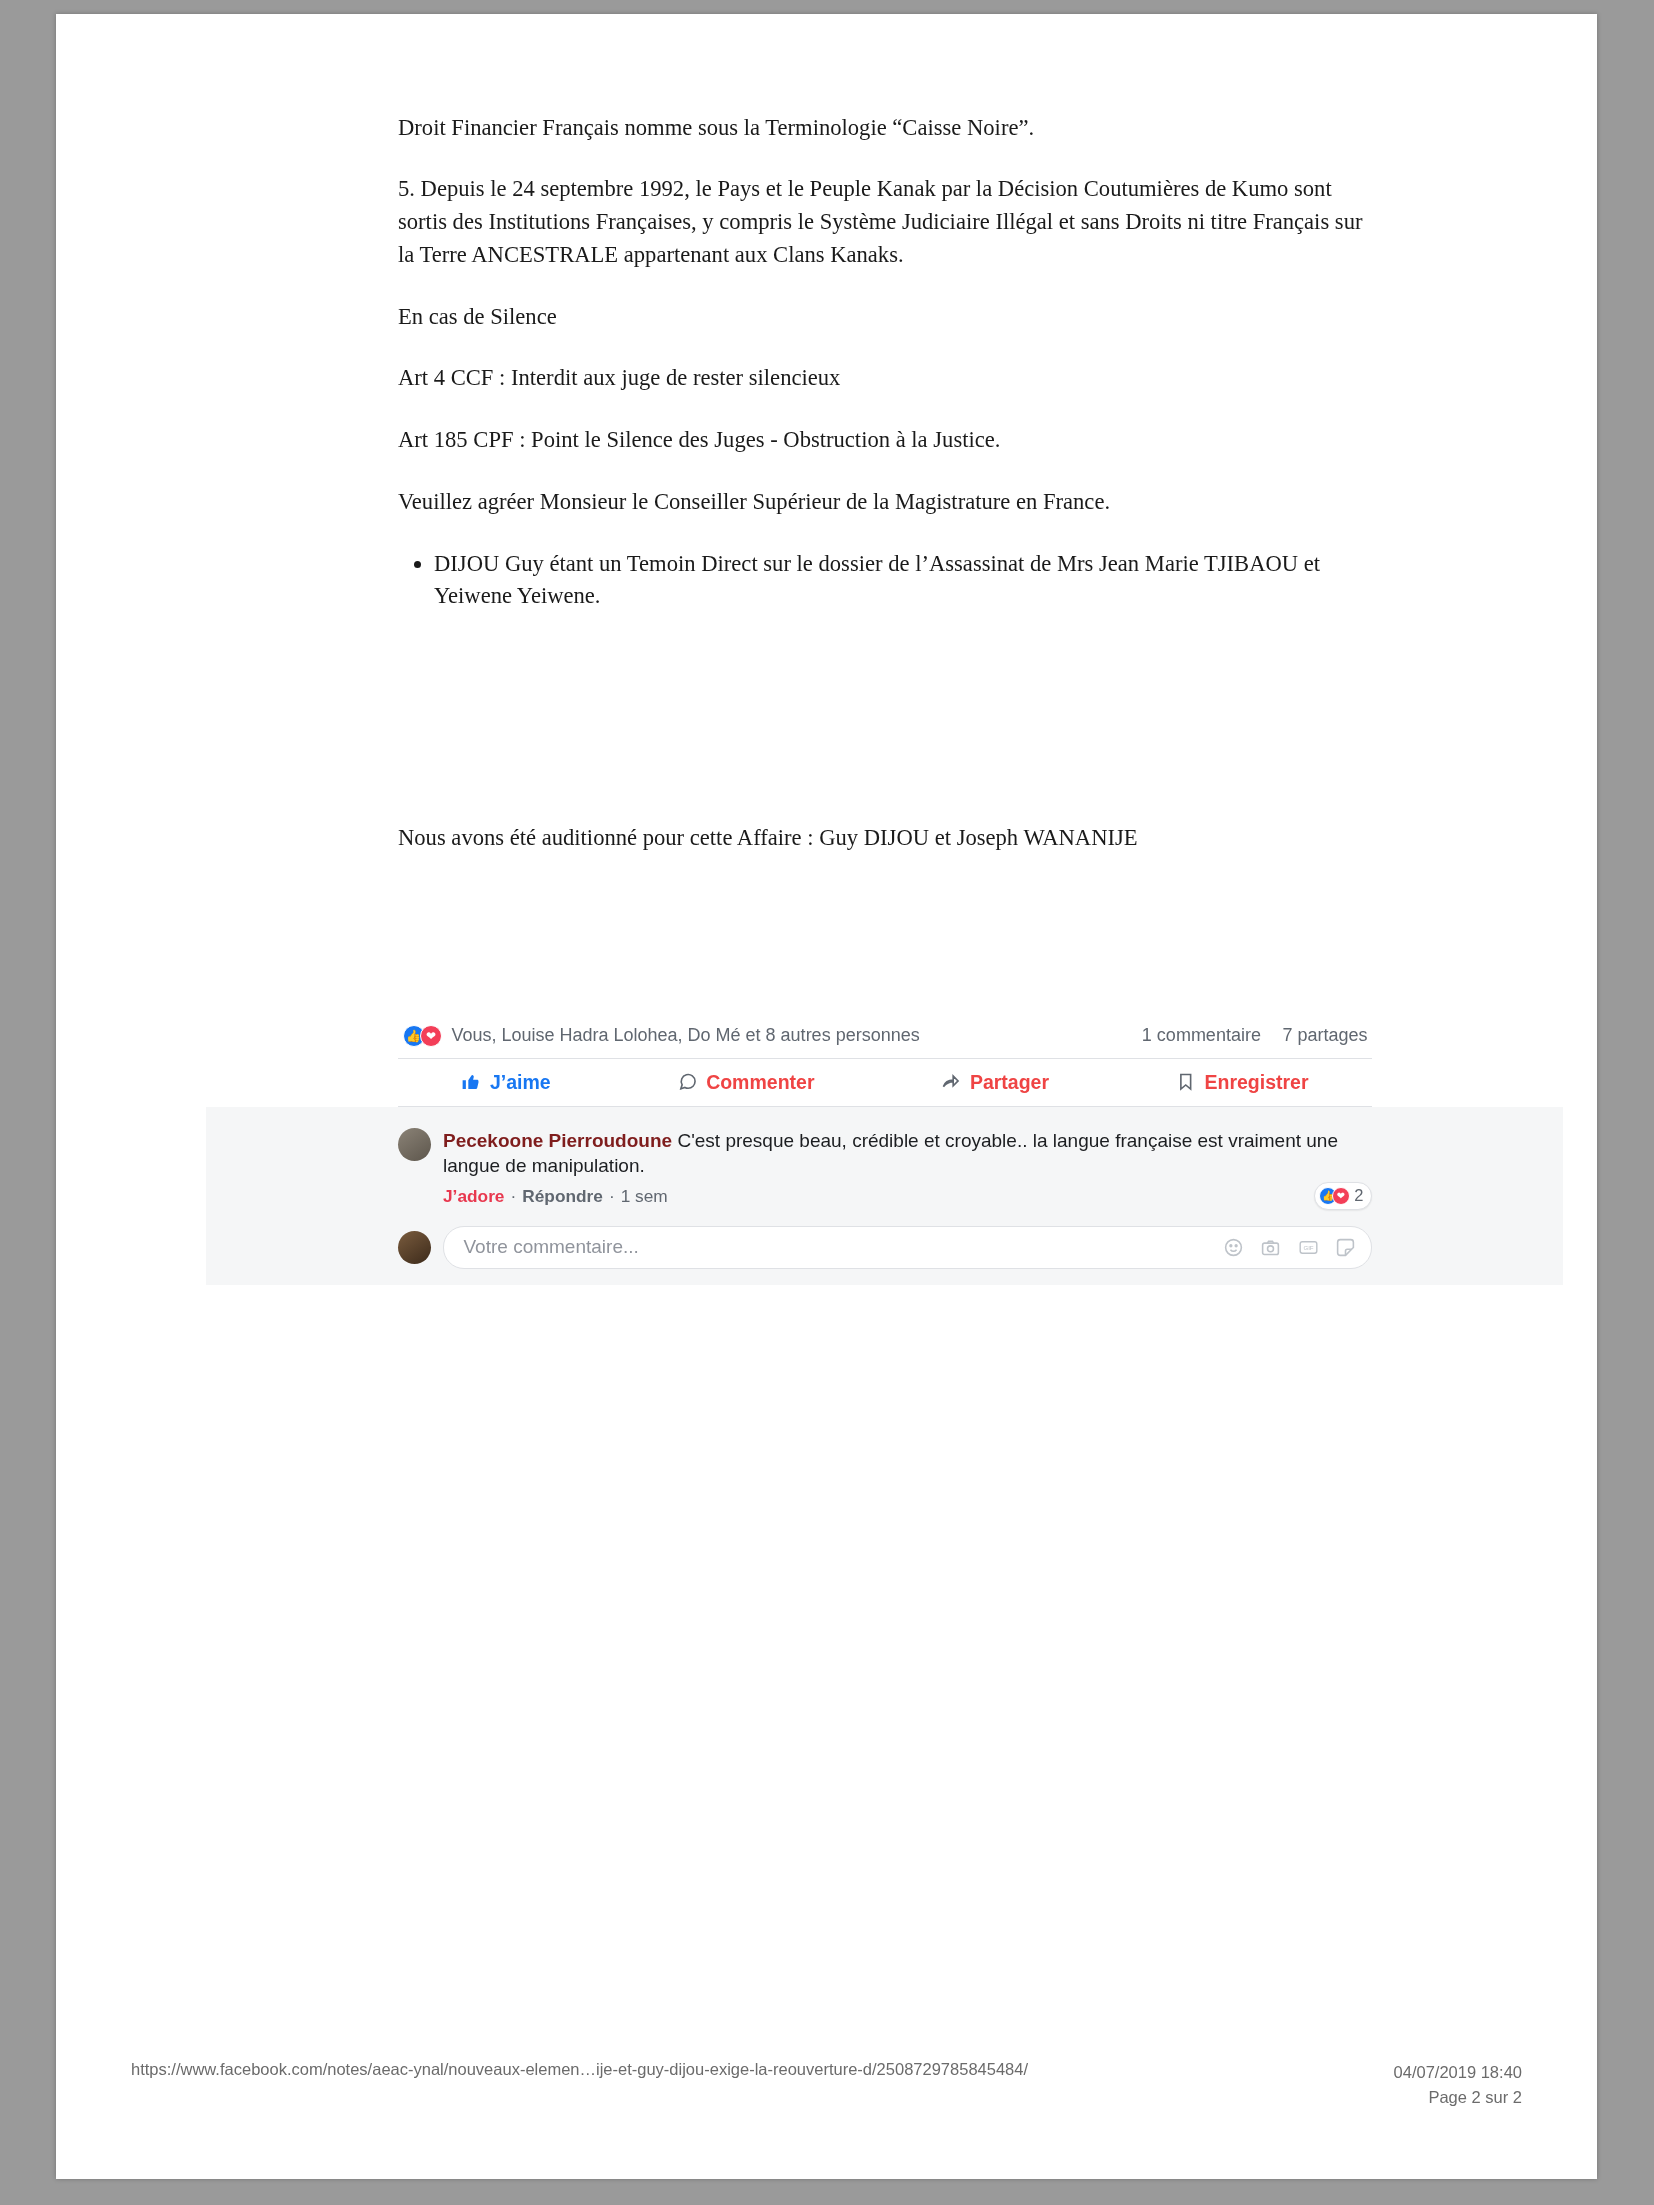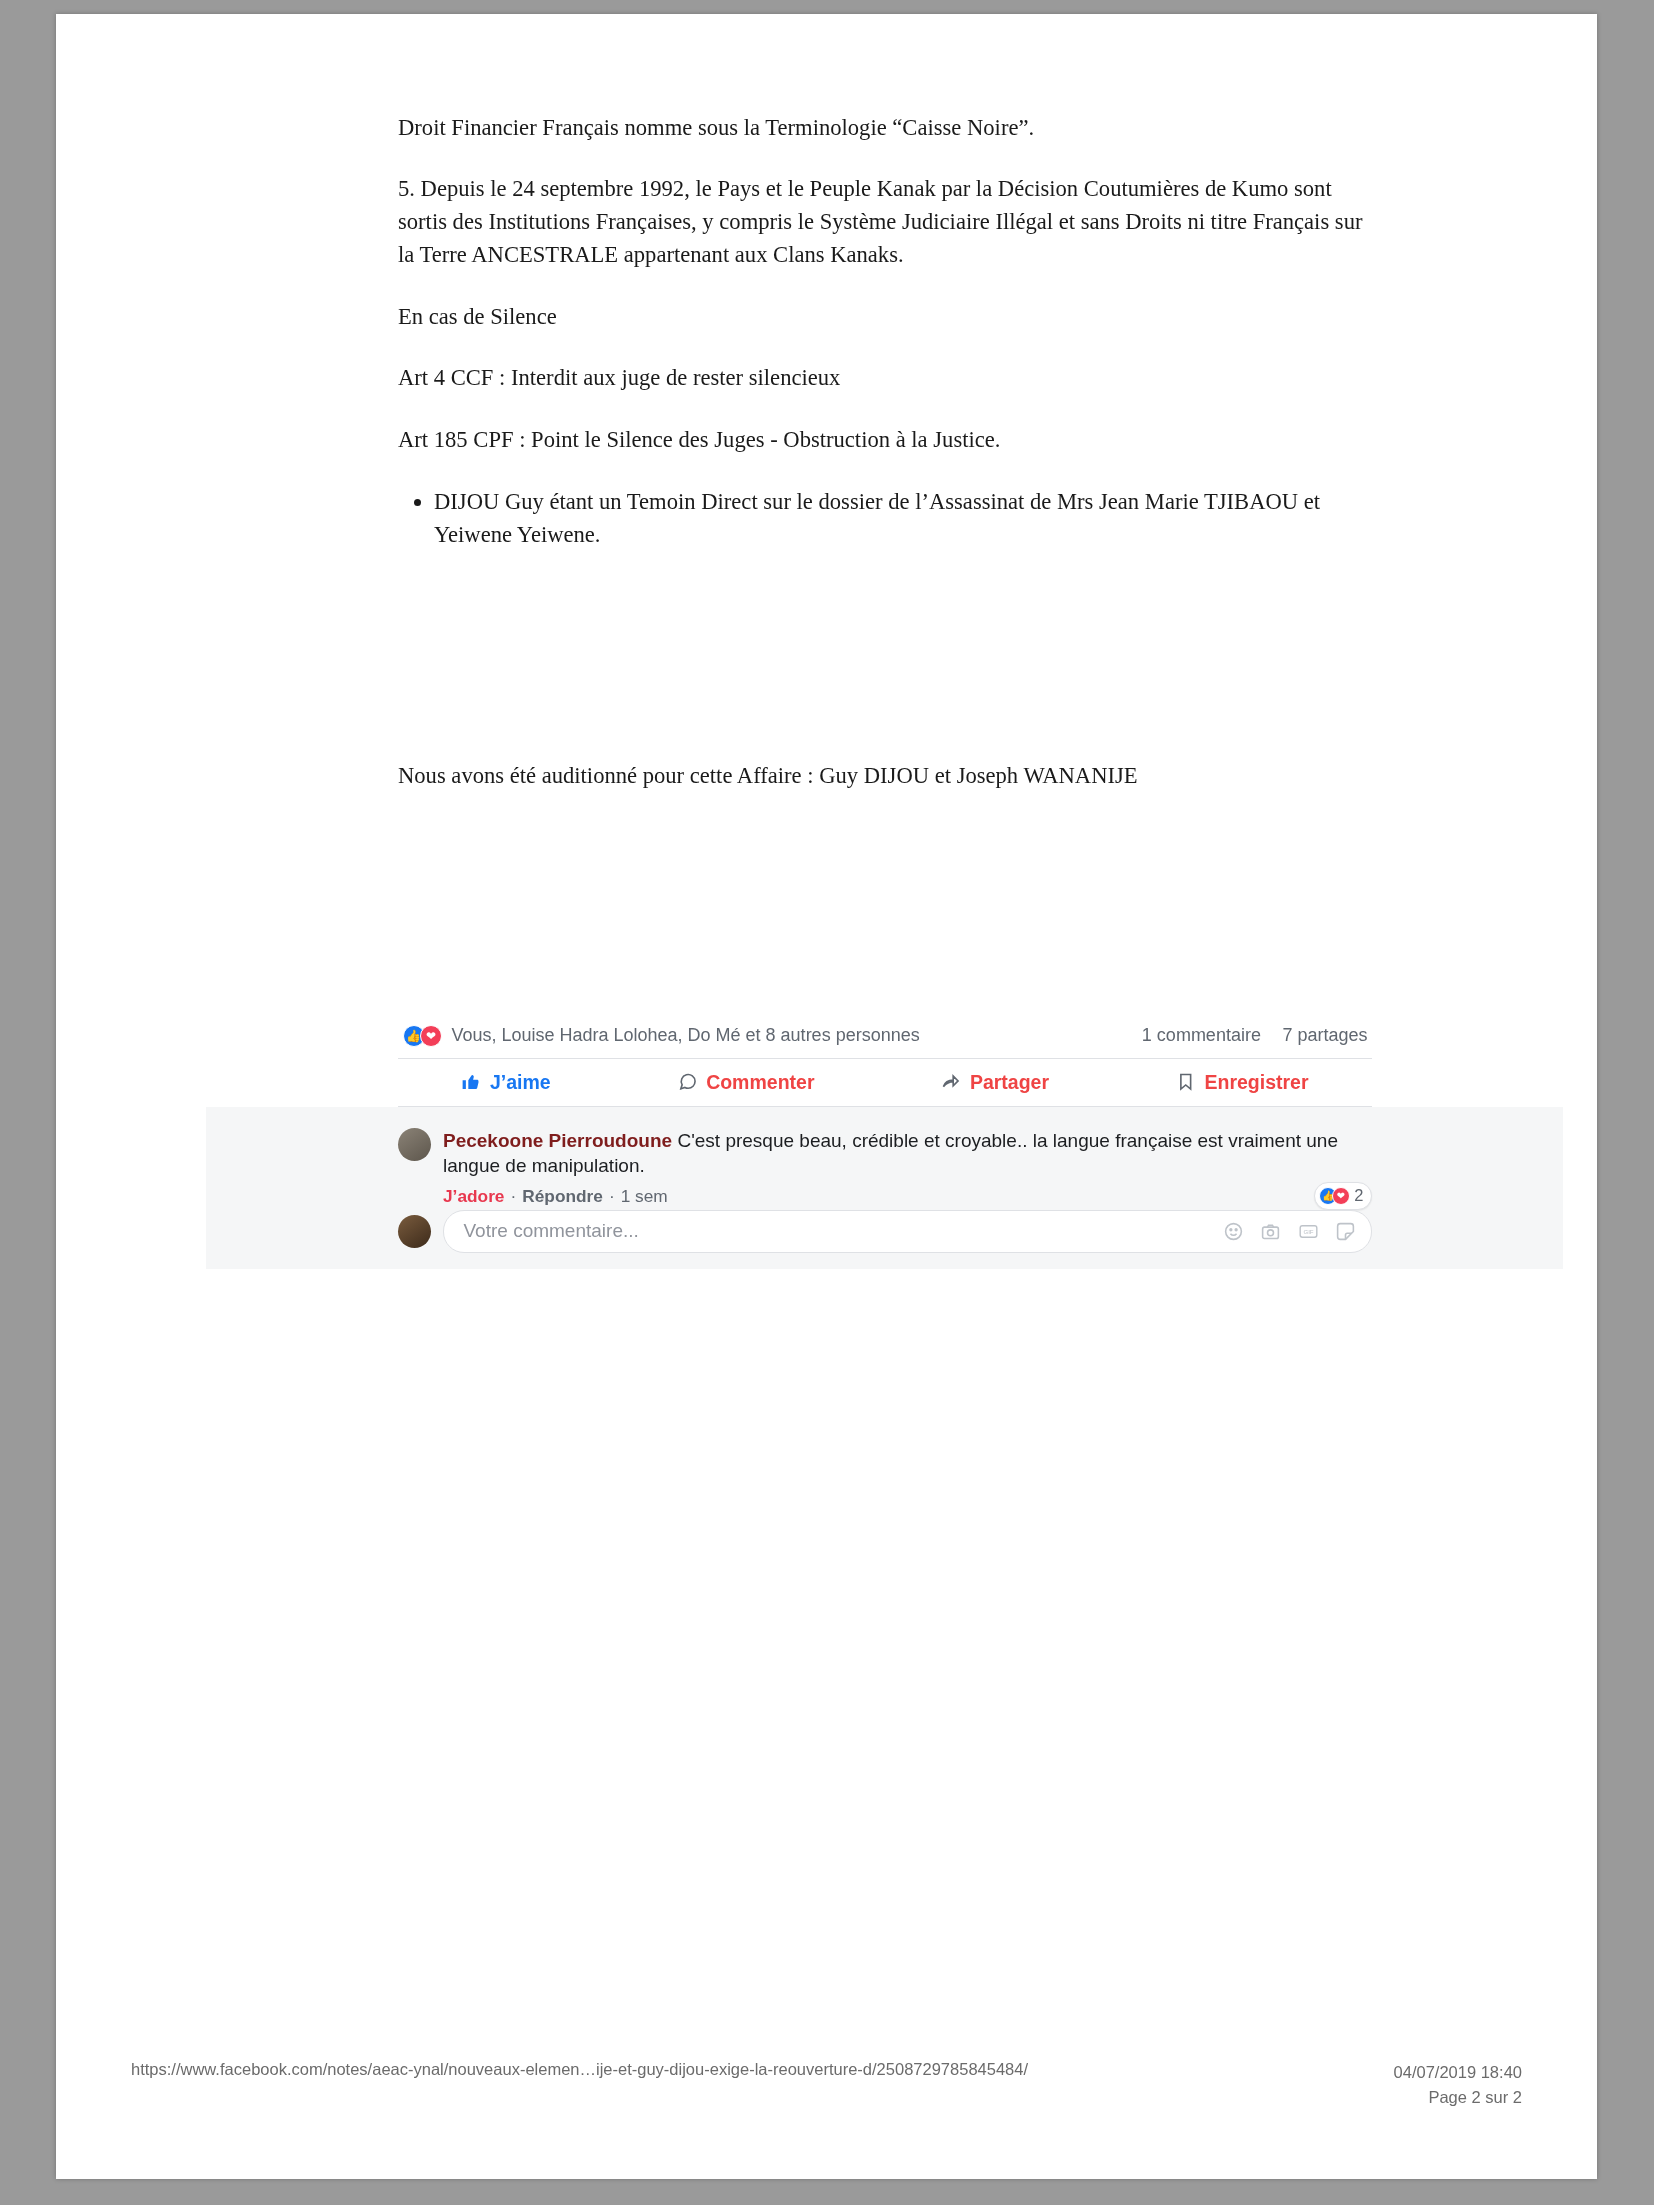--- a/index.html
+++ b/index.html
@@ -193,21 +193,21 @@
   }
   .reaction-pill .react-circle { width: 18px; height: 18px; font-size: 9.8px; }
   .reaction-pill .count {
     font-size: 16.5px;
     color: #606770;
     margin-left: 4.5px;
   }
   .comment-input-row {
     display: flex;
     align-items: center;
-    margin-top: 3px;
+    margin-top: 19px;
   }
   .comment-input {
     flex: 1;
     background: #fff;
     border: 0.8px solid #dfe1e5;
     border-radius: 21px;
     height: 41px;
     display: flex;
     align-items: center;
     justify-content: space-between;
@@ -250,20 +250,21 @@
 <body>
 
 <div class="page">
 
   <div class="content">
     <p class="para">Droit Financier Français nomme sous la Terminologie “Caisse Noire”.</p>
     <p class="para">5. Depuis le 24 septembre 1992, le Pays et le Peuple Kanak par la Décision Coutumières de Kumo sont sortis des Institutions Françaises, y compris le Système Judiciaire Illégal et sans Droits ni titre Français sur la Terre ANCESTRALE appartenant aux Clans Kanaks.</p>
     <p class="para">En cas de Silence</p>
     <p class="para">Art 4 CCF : Interdit aux juge de rester silencieux</p>
     <p class="para">Art 185 CPF : Point le Silence des Juges - Obstruction à la Justice.</p>
+    <p class="para">Veuillez agréer Monsieur le Conseiller Supérieur de la Magistrature en France.</p>
 
     <ul class="bullets">
       <li>DIJOU  Guy  étant un Temoin Direct sur le dossier de l’Assassinat de Mrs Jean Marie TJIBAOU et Yeiwene Yeiwene.</li>
     </ul>
 
     <div class="spacer"></div>
 
     <p class="para">Nous avons été auditionné pour cette Affaire : Guy DIJOU et Joseph WANANIJE</p>
   </div>
 

